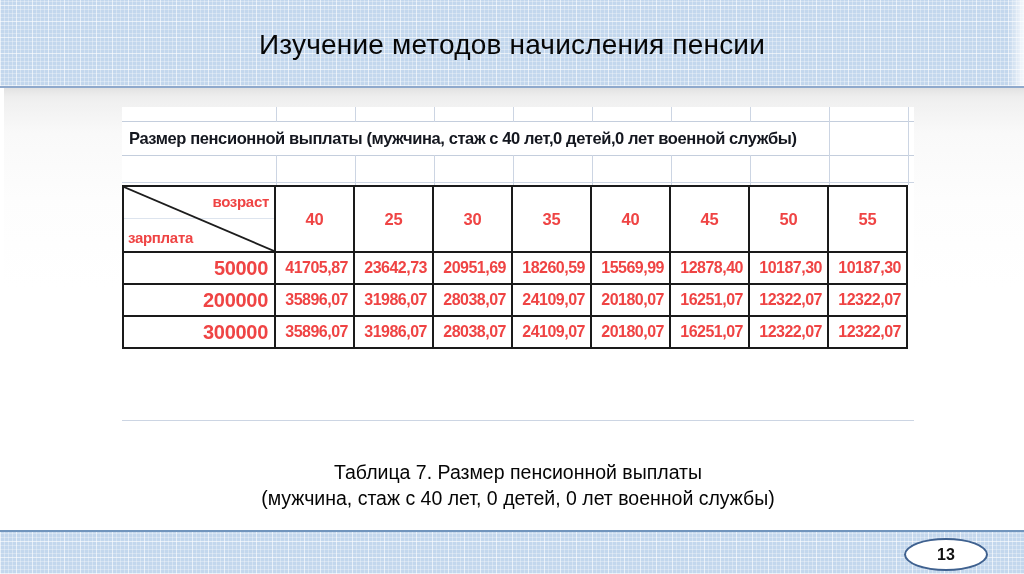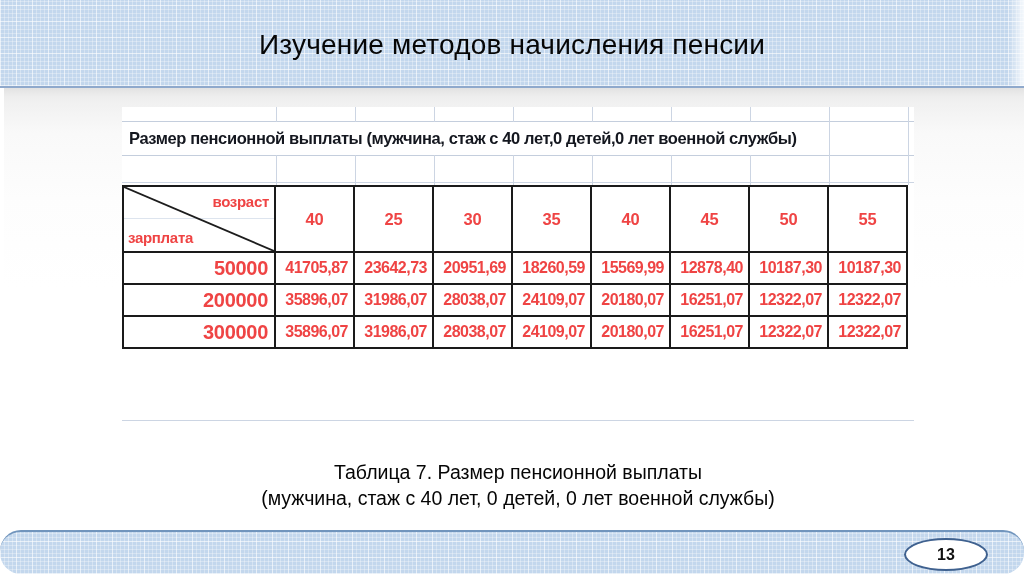--- a/index.html
+++ b/index.html
@@ -83,21 +83,20 @@
   .corner-bottom{position:absolute;bottom:5px;left:4px;font-size:15px;font-weight:600;letter-spacing:-0.3px;}
   
   .tbl-caption{
     position:absolute;left:118px;top:352px;width:792px;
     text-align:center;font-size:19.5px;line-height:26px;color:#050505;margin-top:19px;
   }
   
   .footer{
     position:absolute;bottom:0;left:0;width:1024px;height:42px;
     border-top:2px solid #7195bd;
-    border-radius:21px;
   }
   .page-badge{
     position:absolute;right:36px;top:6px;width:80px;height:29px;
     background:#ffffff;border:2px solid #3f618f;border-radius:50%;
     display:flex;align-items:center;justify-content:center;
     font-size:16px;font-weight:bold;color:#111111;
   }
 </style>
 </head>
 <body>

